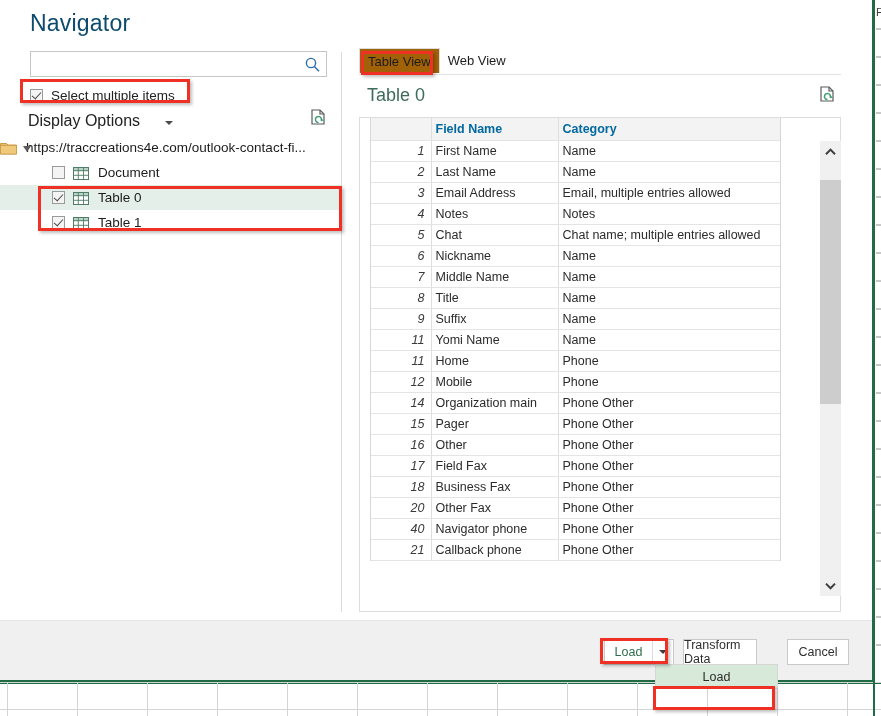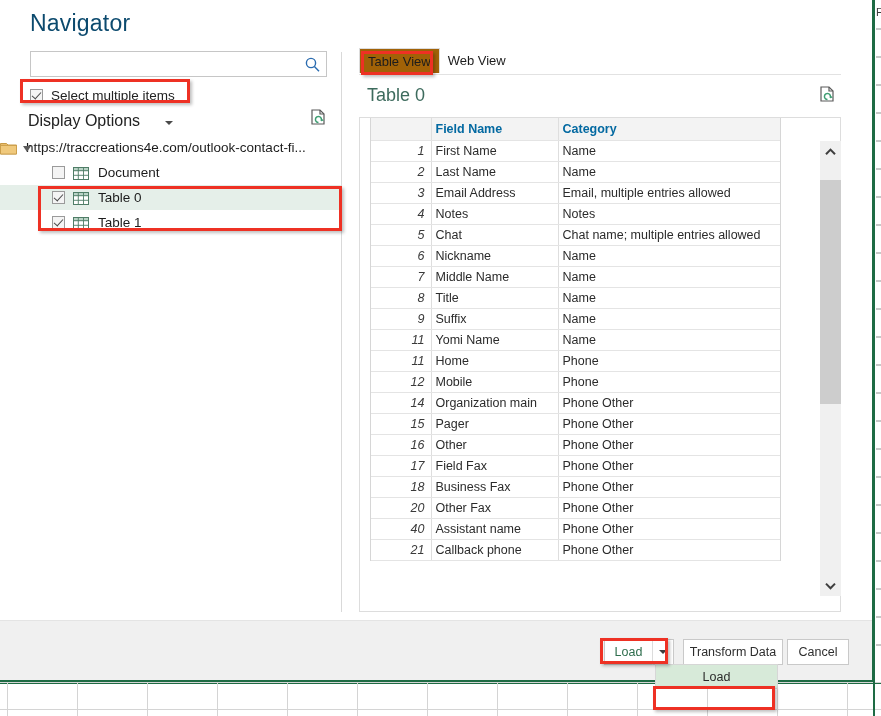--- a/index.html
+++ b/index.html
@@ -189,21 +189,21 @@
   .btn {
     position: absolute; height: 26px; background: #fff; border: 1px solid #c9c9c9;
     font-family: "Liberation Sans", sans-serif; font-size: 12.5px; color: #2e2e2e;
     display: flex; align-items: center; justify-content: center; cursor: default;
   }
   .btn-load { left: 604px; top: 18px; width: 48px; color: #2f6e4e; border-right: none; }
   .btn-load-caret {
     left: 652px; top: 18px; width: 22px;
     border-left: 1px solid #dcdcdc;
   }
-  .btn-transform { left: 683px; top: 18px; width: 100px; }
+  .btn-transform { left: 683px; top: 18px; width: 74px; }
   .btn-cancel { left: 787px; top: 18px; width: 62px; }
 
   .caret-sm {
     width: 0; height: 0; border-left: 4px solid transparent;
     border-right: 4px solid transparent; border-top: 4px solid #3d3d3d;
   }
 
   
   .load-menu {
     position: absolute; left: 655px; top: 664px; width: 123px;
@@ -496,21 +496,21 @@
                 <td>Business Fax</td>
                 <td>Phone Other</td>
               </tr>
               <tr>
                 <td class="num">20</td>
                 <td>Other Fax</td>
                 <td>Phone Other</td>
               </tr>
               <tr>
                 <td class="num">40</td>
-                <td>Assistant name</td>
+                <td>Navigator phone</td>
                 <td>Phone Other</td>
               </tr>
               <tr>
                 <td class="num">21</td>
                 <td>Callback phone</td>
                 <td>Phone Other</td>
               </tr>
             </tbody>
         </table>
       </div>

